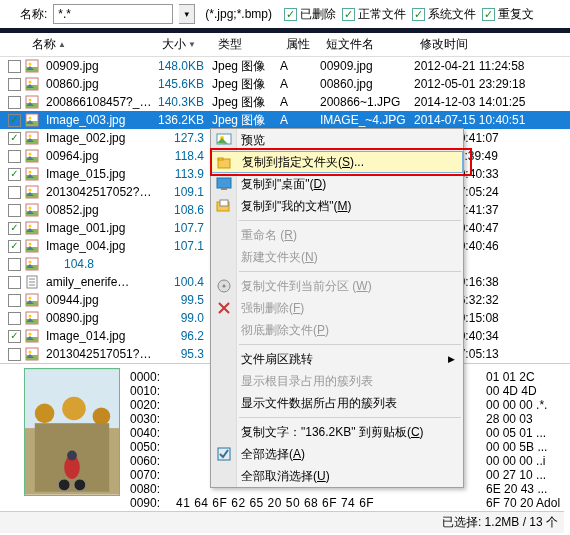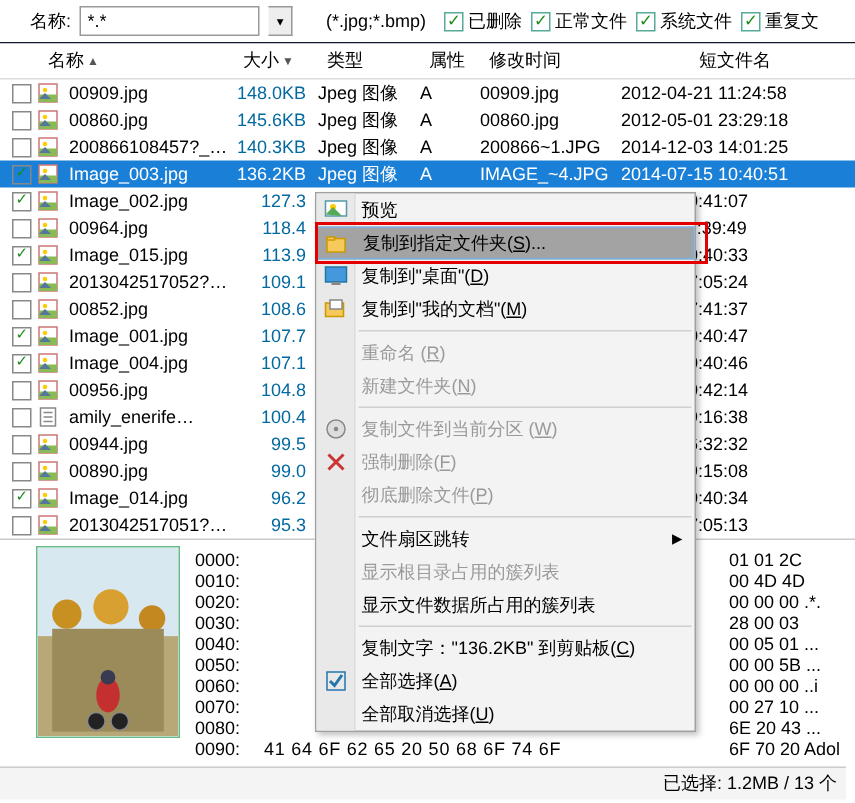--- a/index.html
+++ b/index.html
@@ -1,23 +1,23 @@
 <!DOCTYPE html>
 <html><head>
 <meta charset="utf-8">
 <style>
 * { margin: 0; padding: 0; box-sizing: border-box; font-family: "Microsoft YaHei", Tahoma, sans-serif; font-size: 12px; }
 body { background: #fff; width: 570px; height: 535px; overflow: hidden; position: relative; }
 
 
-.topbar { display: flex; align-items: center; padding: 4px 20px; gap: 6px; border-bottom: 1px solid #0f172a; }
+.topbar { display: flex; align-items: center; padding: 4px 20px; gap: 6px; border-bottom: 5px solid #0f172a; }
 .topbar label { color: #000; }
 .name-input { width: 120px; height: 20px; border: 1px solid #999; padding: 0 4px; background: #fff; }
 .dropdown { width: 16px; height: 20px; border: 1px solid #999; border-left: none; background: #eee; display: flex; align-items: center; justify-content: center; font-size: 9px; }
-.filter-text { margin-left: 16px; }
+.filter-text { margin-left: 4px; }
 .chk { display: inline-flex; align-items: center; gap: 3px; margin-left: 6px; }
 .chk .box { width: 13px; height: 13px; border: 1px solid #5a9; display: flex; align-items: center; justify-content: center; color: #1a8c1a; font-size: 11px; line-height: 1; }
 
 
 .table { width: 100%; }
 .thead { display: flex; background: #fff; border-bottom: 1px solid #ddd; }
 .th { padding: 3px 4px; color: #000; display: flex; align-items: center; gap: 2px; }
 .th .sort { font-size: 8px; color: #555; }
 .c-chk { width: 28px; flex: none; }
 .c-name { width: 130px; flex: none; }
@@ -47,21 +47,21 @@
 .hex .ascii { color: #000; }
 
 
 .status { position: absolute; bottom: 2px; right: 6px; border-top: 1px solid #ccc; width: 100%; text-align: right; padding: 2px 6px; background: #f4f4f4; }
 
 
 .ctxmenu { position: absolute; left: 210px; top: 128px; width: 254px; background: #f3f3f3; border: 1px solid #a0a0a0; box-shadow: 2px 2px 4px rgba(0,0,0,0.25); }
 .ctxmenu .stripe { position: absolute; left: 0; top: 0; bottom: 0; width: 26px; background: #e9e9e9; border-right: 1px solid #dcdcdc; }
 .ctxmenu .mi { position: relative; display: flex; align-items: center; height: 22px; padding-left: 30px; }
 .ctxmenu .mi.disabled { color: #9a9a9a; }
-.ctxmenu .mi.hl { background: #a3a3a3; border: 1px solid #7ab0e0; height: 22px; }
+.ctxmenu .mi.hl { background: #fef9c3; border: 1px solid #7ab0e0; height: 22px; }
 .ctxmenu .sep { height: 1px; background: #d0d0d0; margin: 3px 2px 3px 28px; }
 .ctxmenu .micon { position: absolute; left: 5px; top: 3px; width: 16px; height: 16px; }
 .ctxmenu .micon svg { width: 16px; height: 16px; }
 .ctxmenu .arrow { position: absolute; right: 8px; font-size: 9px; color: #000; }
 
 
 .redbox { position: absolute; left: 210px; top: 148px; width: 262px; height: 28px; border: 2px solid #e40000; pointer-events: none; }
 
 u.access { text-decoration: underline; }
 </style>
@@ -94,22 +94,22 @@
     <div class="th c-name">
         <span>名称</span>
         <span class="sort">▲</span>
       </div>
     <div class="th c-size">
         <span>大小</span>
         <span class="sort">▼</span>
       </div>
     <div class="th c-type">类型</div>
     <div class="th c-attr">属性</div>
+    <div class="th c-short">短文件名</div>
     <div class="th c-time">修改时间</div>
-    <div class="th c-short">短文件名</div>
   </div>
   <div class="tbody" id="tbody">
       <div class="row">
         <span class="rchk"></span>
         <span class="ficon"><svg viewBox="0 0 14 14">
             <rect x="1" y="1" width="12" height="12" fill="#fff" stroke="#c77"></rect>
             <rect x="1" y="8" width="12" height="5" fill="#8b5"></rect>
             <circle cx="5" cy="5" r="1.5" fill="#fc0"></circle>
             <path d="M1 11 L5 7 L9 11 Z" fill="#579"></path>
           </svg></span>
@@ -271,21 +271,20 @@
         <span class="cell c-time">-07-15 10:40:46</span>
       </div>
       <div class="row">
         <span class="rchk"></span>
         <span class="ficon"><svg viewBox="0 0 14 14">
             <rect x="1" y="1" width="12" height="12" fill="#fff" stroke="#c77"></rect>
             <rect x="1" y="8" width="12" height="5" fill="#8b5"></rect>
             <circle cx="5" cy="5" r="1.5" fill="#fc0"></circle>
             <path d="M1 11 L5 7 L9 11 Z" fill="#579"></path>
           </svg></span>
-        <span class="cell c-name" style="width:110px">00956.jpg</span>
         <span class="cell c-size">104.8</span>
         <span class="cell c-type"></span>
         <span class="cell c-attr"></span>
         <span class="cell c-short"></span>
         <span class="cell c-time">-05-16 20:42:14</span>
       </div>
       <div class="row">
         <span class="rchk"></span>
         <span class="ficon"><svg viewBox="0 0 14 14">
             <rect x="2" y="1" width="10" height="12" fill="#fff" stroke="#888"></rect>

